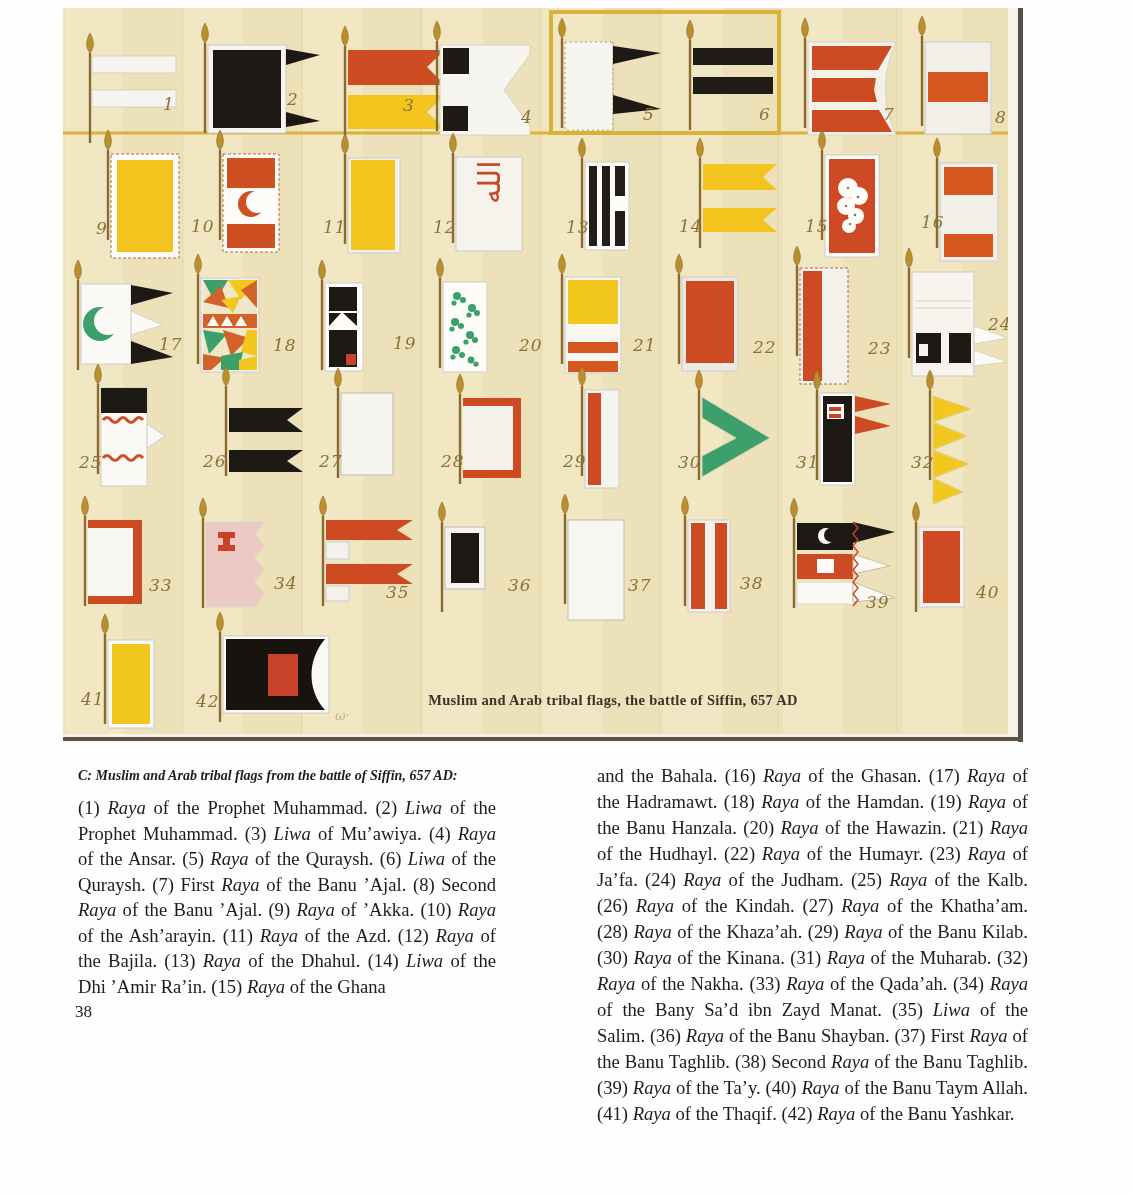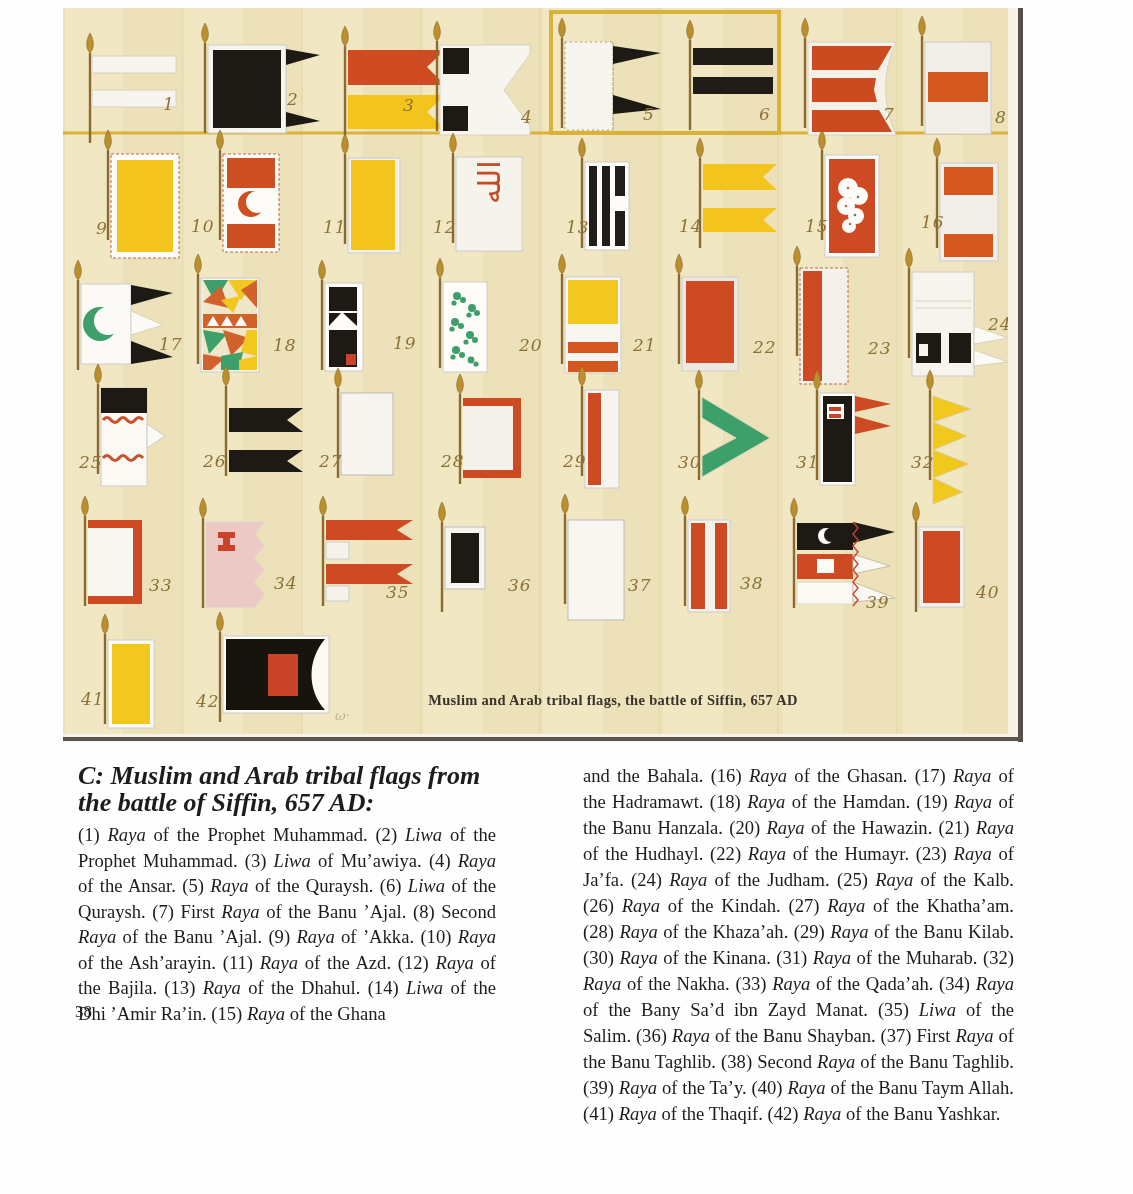--- a/index.html
+++ b/index.html
@@ -14,22 +14,22 @@
        #f0e6bf;}
   #plate-edge-right{position:absolute;right:0;top:0;width:5px;height:734px;background:#56504a;}
   #plate-edge-bottom{position:absolute;left:0;bottom:1px;width:957px;height:4px;background:#5a544d;}
   svg text.fnum{font-family:"DejaVu Serif",serif;font-style:italic;fill:#8c7238;font-size:17px;letter-spacing:1px;}
   svg text.plate-cap{font-family:"Liberation Serif",serif;font-weight:bold;font-size:14.5px;fill:#3a332b;letter-spacing:.3px;}
   svg text.smudge{font-family:"DejaVu Serif",serif;font-style:italic;font-size:13px;fill:rgba(130,115,80,.45);}
   svg text.arabic{font-family:"DejaVu Sans",sans-serif;font-size:30px;fill:#c44b28;}
   
   .col{position:absolute;text-align:justify;font-size:18.6px;line-height:25.5px;}
   #col-left{left:78px;top:762px;width:418px;}
-  #col-right{left:583px;top:763px;width:431px;line-height:26px;}
-  .heading{font-weight:bold;font-style:italic;font-size:26px;line-height:27px;margin:0 0 6px 0;text-align:left;}
+  #col-right{left:597px;top:763px;width:431px;line-height:26px;}
+  .heading{font-weight:bold;font-style:italic;font-size:14px;line-height:27px;margin:0 0 6px 0;text-align:left;}
   .body-text i{font-style:italic;}
   #page-num{position:absolute;left:75px;top:1002px;font-size:17px;}
 </style>
 </head>
 <body>
 
 <div id="page">
 
   <div id="plate-outer">
     <div id="plate-inner">

